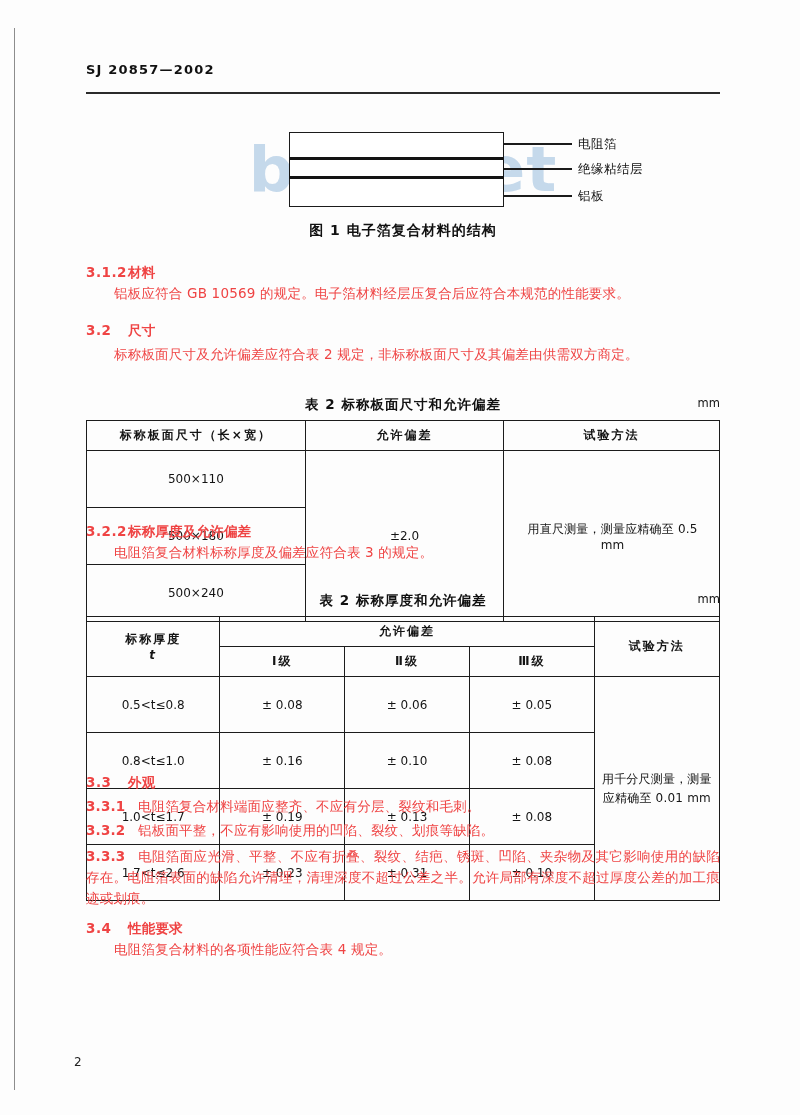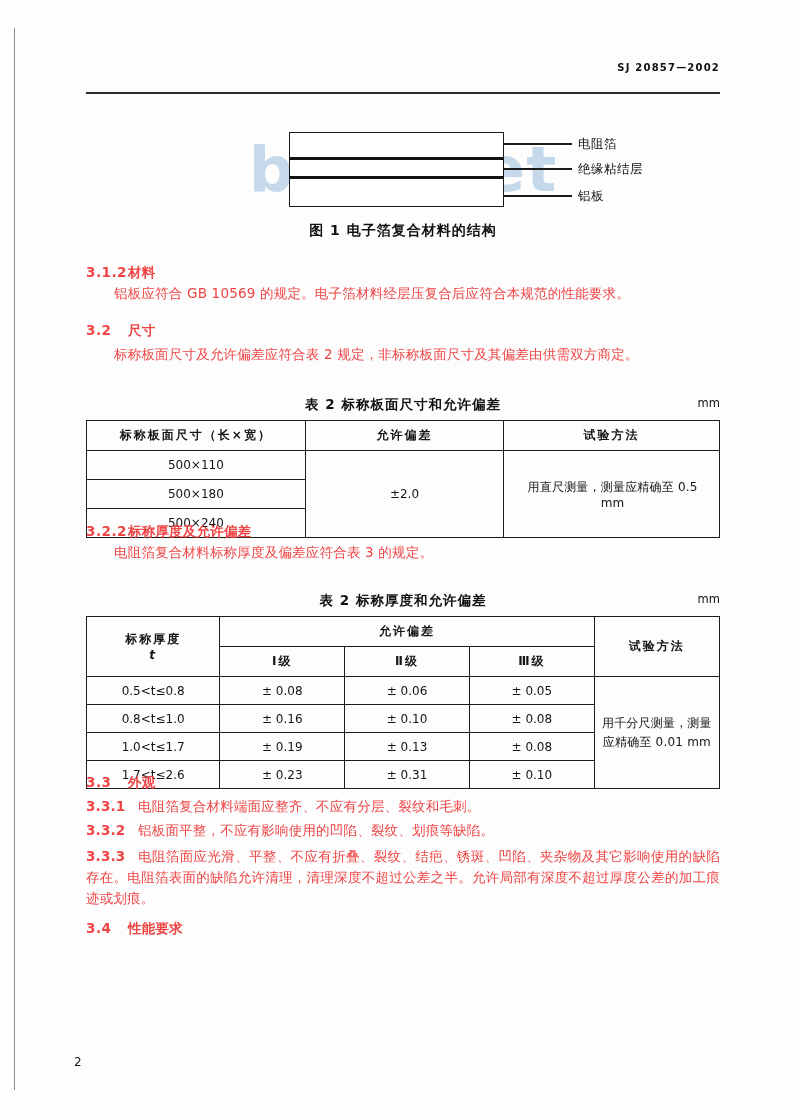--- a/index.html
+++ b/index.html
@@ -46,22 +46,22 @@
   .content {
     position: relative;
     z-index: 2;
   }
   
   .page-header {
     position: absolute;
     left: 86px;
     top: 62px;
     width: 634px;
-    text-align: right;
-    font-size: 10px;
+    text-align: left;
+    font-size: 13px;
     font-weight: bold;
     letter-spacing: 1.2px;
     color: #111;
   }
   .header-rule {
     position: absolute;
     left: 86px;
     top: 92px;
     width: 634px;
     height: 2px;
@@ -203,21 +203,21 @@
     width: 634px;
     border-collapse: collapse;
     font-size: 12px;
     color: #141414;
   }
   table.doc td, table.doc th {
     border: 1px solid #1c1c1c;
     text-align: center;
     vertical-align: middle;
     font-weight: normal;
-    padding: 3px 4px;
+    padding: 17px 4px;
   }
   table.doc thead th {
     font-weight: bold;
     letter-spacing: 2px;
     font-size: 12px;
     padding: 6px 4px;
   }
   table.doc .topline {
     border-top: 1.8px solid #1c1c1c;
   }
@@ -414,18 +414,19 @@
     <div class="sec" style="top:846px;">
       <div class="para-hang">
         <span class="num">3.3.3</span><span>电阻箔面应光滑、平整、不应有折叠、裂纹、结疤、锈斑、凹陷、夹杂物及其它影响使用的缺陷存在。电阻箔表面的缺陷允许清理，清理深度不超过公差之半。允许局部有深度不超过厚度公差的加工痕迹或划痕。</span>
       </div>
     </div>
 
     <div class="sec" style="top:918px;">
       <div class="heading">
         <span class="num">3.4</span><span>性能要求</span>
       </div>
+      <div class="para">电阻箔复合材料的各项性能应符合表 4 规定。</div>
     </div>
 
     <div class="page-num">2</div>
 
   </div>
 </div>
 
 </body></html>

